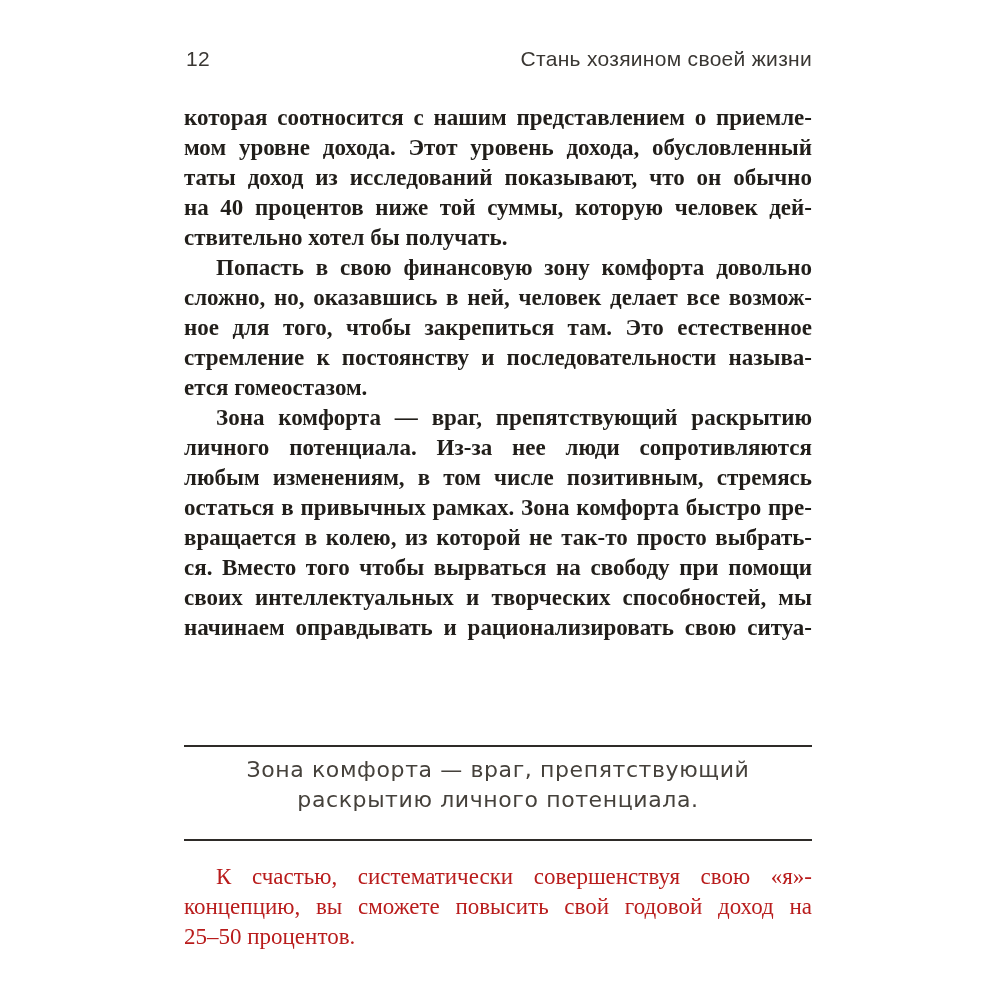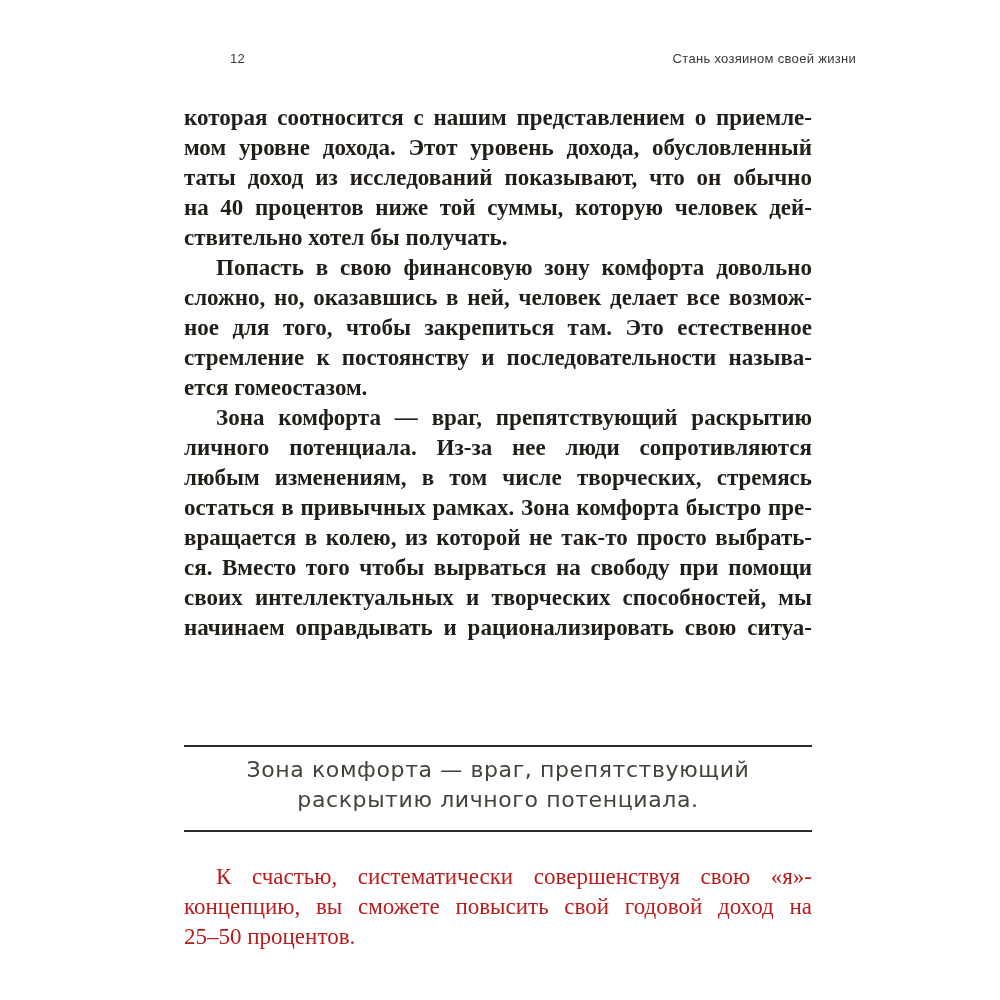--- a/index.html
+++ b/index.html
@@ -15,25 +15,24 @@
     overflow: hidden;
   }
   
   .page-header {
     position: absolute;
     left: 184px;
     top: 46px;
     width: 628px;
     height: 26px;
     font-family: "Liberation Sans", sans-serif;
-    font-size: 13px;
+    font-size: 21px;
     line-height: 26px;
     color: #3a3733;
     letter-spacing: 0.3px;
-    margin-left: 44px;
   }
   .page-number {
     position: absolute;
     left: 2px;
     top: 0;
   }
   .running-title {
     position: absolute;
     left: 0;
     top: 0;
@@ -74,21 +73,21 @@
   }
   .line.indent { padding-left: 32px; }
   
   .pullquote {
     position: absolute;
     left: 184px;
     top: 745px;
     width: 628px;
     border-top: 2px solid #2e2b28;
     border-bottom: 2px solid #2e2b28;
-    padding: 8px 0 15px 0;
+    padding: 8px 0 24px 0;
   }
   .pullquote-line {
     font-family: "DejaVu Sans", "Liberation Sans", sans-serif;
     font-size: 22px;
     line-height: 30px;
     text-align: center;
     color: #45413b;
     letter-spacing: 0.6px;
   }
 </style>
@@ -109,21 +108,21 @@
       <div class="line justified">таты доход из исследований показывают, что он обычно</div>
       <div class="line justified">на 40 процентов ниже той суммы, которую человек дей-</div>
       <div class="line last">ствительно хотел бы получать.</div>
       <div class="line justified indent">Попасть в свою финансовую зону комфорта довольно</div>
       <div class="line justified">сложно, но, оказавшись в ней, человек делает все возмож-</div>
       <div class="line justified">ное для того, чтобы закрепиться там. Это естественное</div>
       <div class="line justified">стремление к постоянству и последовательности называ-</div>
       <div class="line last">ется гомеостазом.</div>
       <div class="line justified indent">Зона комфорта — враг, препятствующий раскрытию</div>
       <div class="line justified">личного потенциала. Из-за нее люди сопротивляются</div>
-      <div class="line justified">любым изменениям, в том числе творческих, стремясь</div>
+      <div class="line justified">любым изменениям, в том числе позитивным, стремясь</div>
       <div class="line justified">остаться в привычных рамках. Зона комфорта быстро пре-</div>
       <div class="line justified">вращается в колею, из которой не так-то просто выбрать-</div>
       <div class="line justified">ся. Вместо того чтобы вырваться на свободу при помощи</div>
       <div class="line justified">своих интеллектуальных и творческих способностей, мы</div>
       <div class="line justified">начинаем оправдывать и рационализировать свою ситуа-</div>
     </main>
 
   <section class="pullquote">
     <div class="pullquote-line">Зона комфорта — враг, препятствующий</div>
     <div class="pullquote-line">раскрытию личного потенциала.</div>

